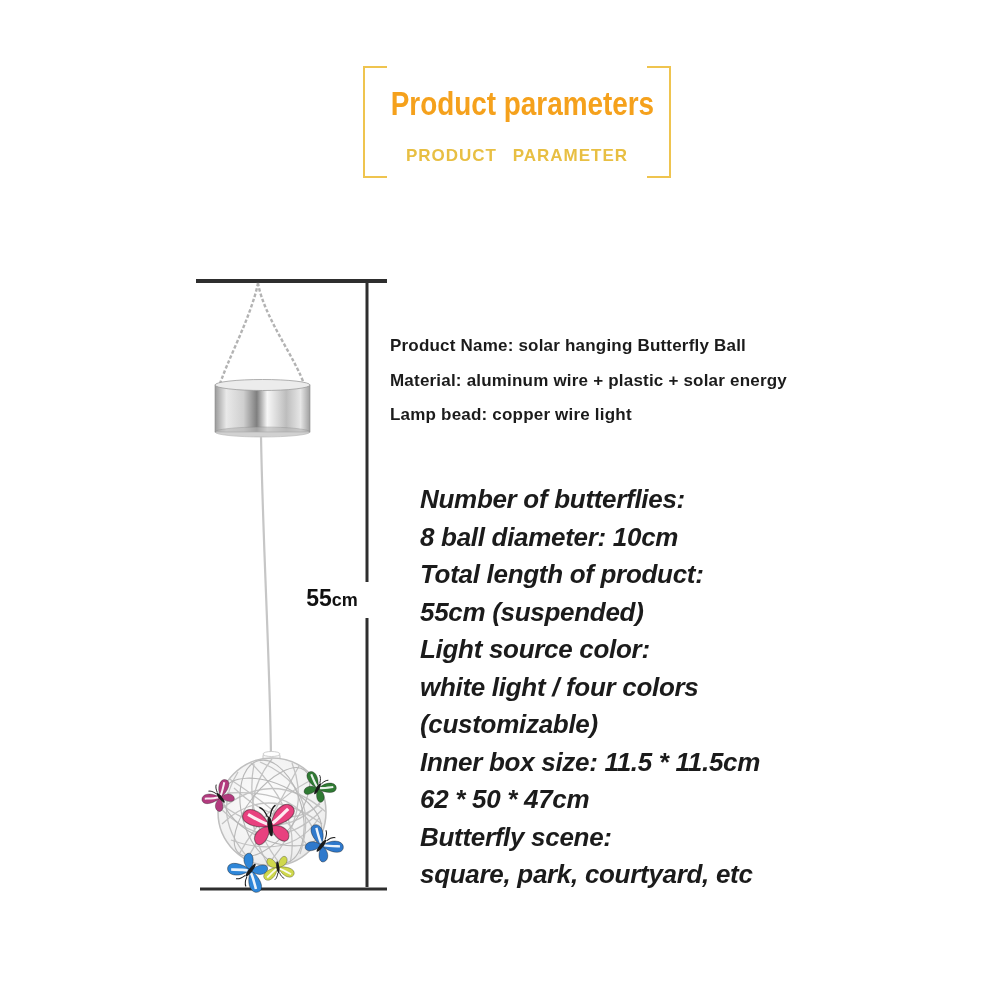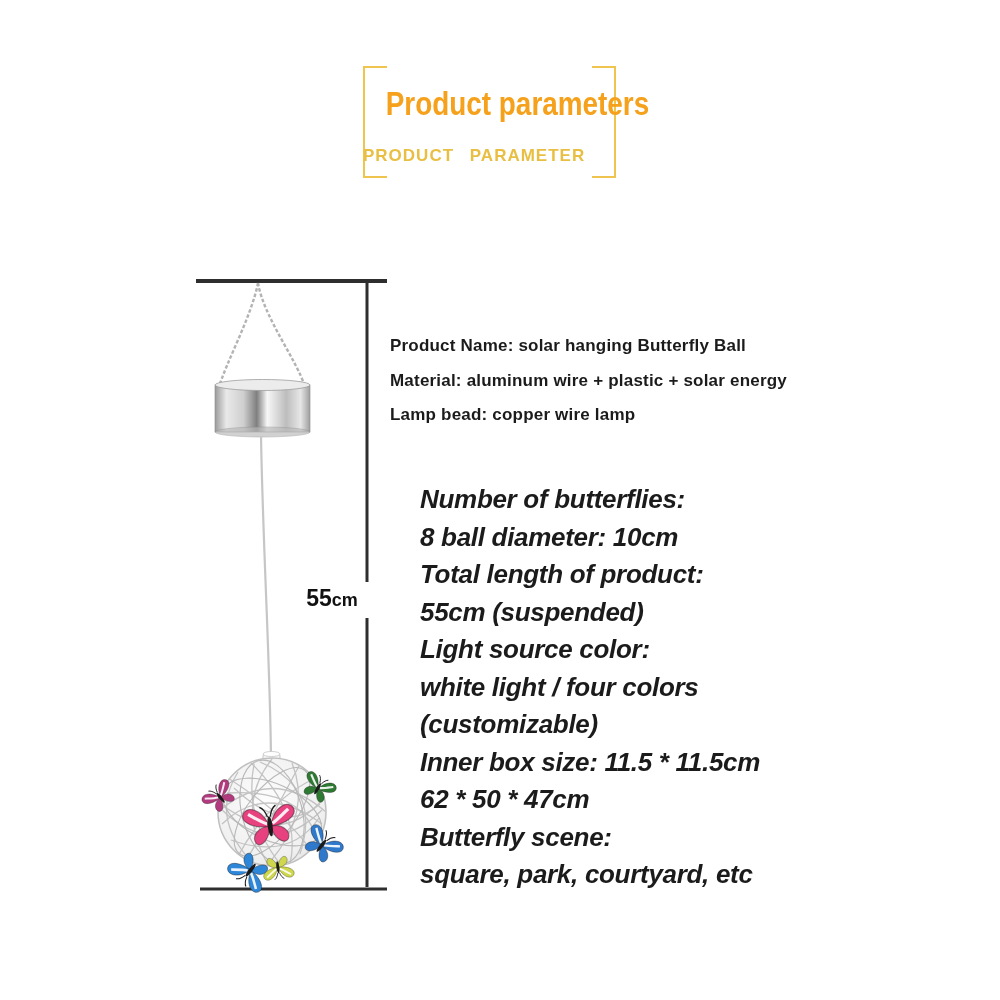--- a/index.html
+++ b/index.html
@@ -11,21 +11,21 @@
     height: 1000px;
     background: #ffffff;
     overflow: hidden;
     margin: 0 auto;
   }
 
   
   .header {
     position: absolute;
     left: 363px; top: 58px;
-    width: 253px; height: 124px;
+    width: 308px; height: 124px;
   }
   .bracket {
     position: absolute;
     top: 8px; bottom: 4px;
     width: 24px;
   }
   .bracket-left {
     left: 0;
     border-left: 2px solid #efc44f;
     border-top: 2px solid #efc44f;
@@ -45,20 +45,21 @@
     font-weight: bold;
     color: #f5a11c;
     letter-spacing: 0px;
     transform: scaleX(0.82);
     transform-origin: 50% 50%;
     white-space: nowrap;
   }
   .page-subtitle {
     position: absolute;
     left: 0; right: 0; top: 88px;
+    text-align: center;
     font-size: 17px;
     font-weight: bold;
     color: #e8bf43;
     letter-spacing: 1px;
     word-spacing: 10px;
     white-space: nowrap;
   }
 
   
   .illustration {
@@ -214,21 +215,21 @@
         <g transform="translate(120,565) rotate(-8) scale(1.35)" color="#e8417f">
           <use href="#butterfly" x="-22" y="-18" width="44" height="36"></use>
         </g>
       </g>
     </svg>
   </div>
 
   <div class="specs-basic">
     <p>Product Name: solar hanging Butterfly Ball</p>
     <p>Material: aluminum wire + plastic + solar energy</p>
-    <p>Lamp bead: copper wire lamp</p>
+    <p>Lamp bead: copper wire light</p>
   </div>
 
   <div class="specs-detail">
     <p>Number of butterflies:</p>
     <p>8 ball diameter: 10cm</p>
     <p>Total length of product:</p>
     <p>55cm (suspended)</p>
     <p>Light source color:</p>
     <p>white light / four colors</p>
     <p>(customizable)</p>

